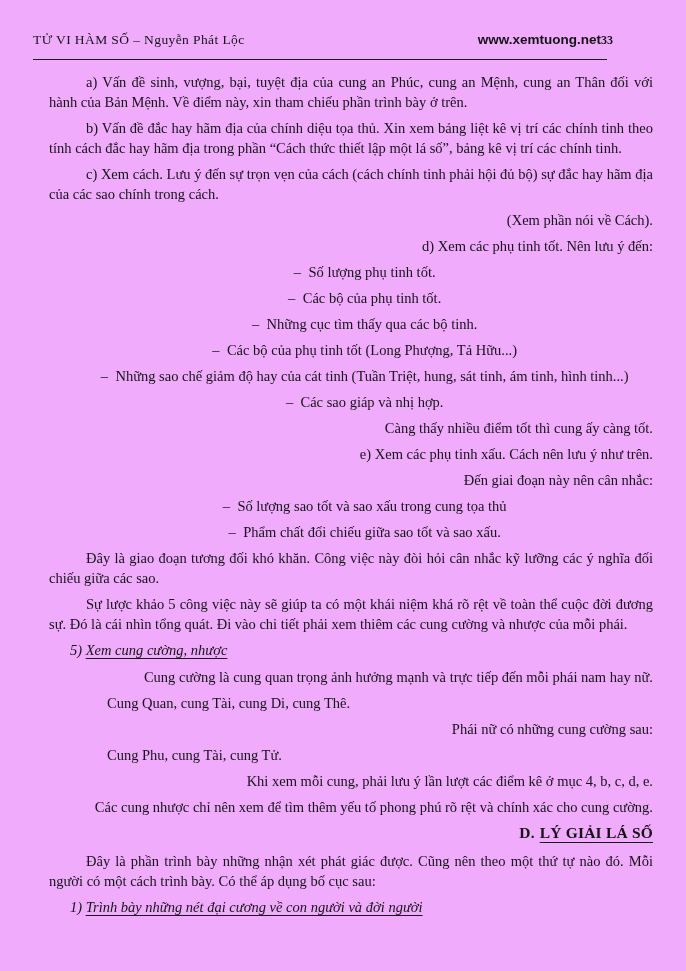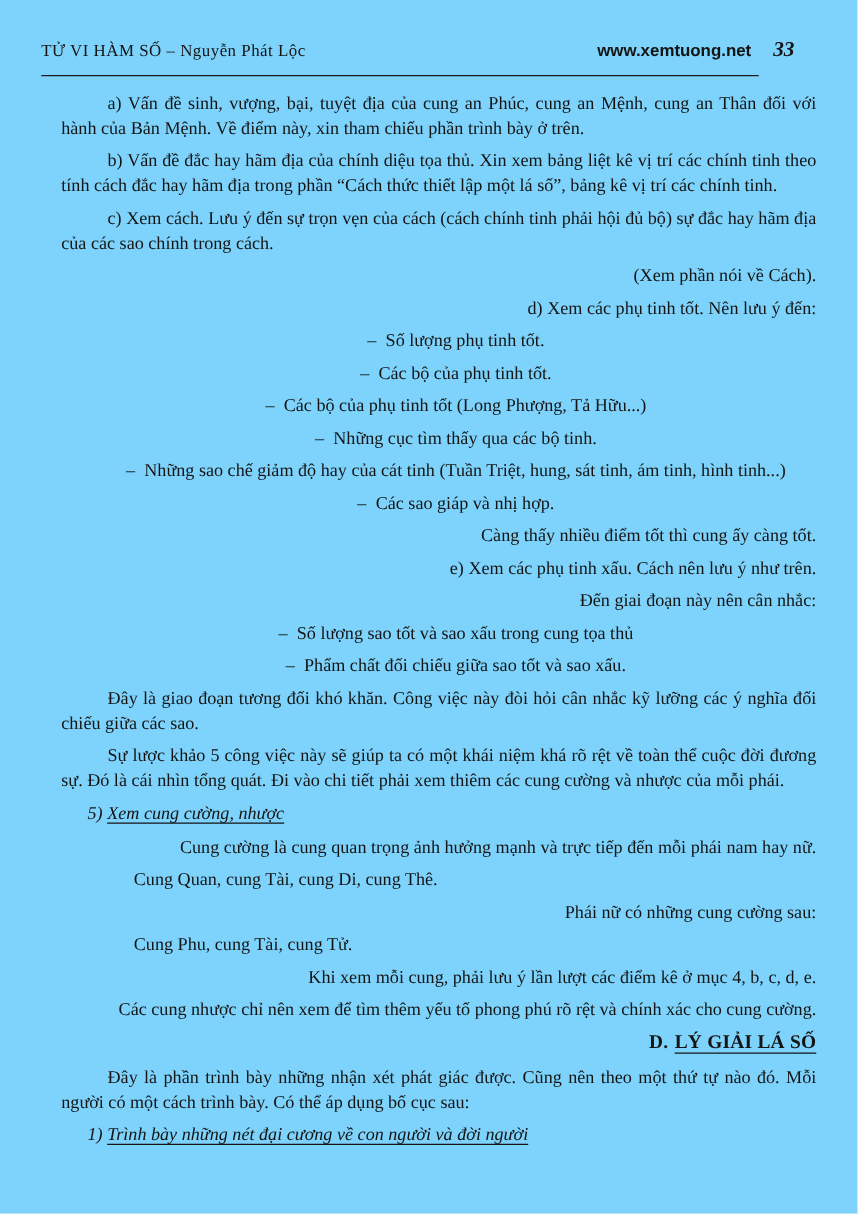--- a/index.html
+++ b/index.html
@@ -4,21 +4,21 @@
 <style>
   html, body {
     margin: 0;
     padding: 0;
     background: #ffffff;
   }
   .page {
     position: relative;
     width: 686px;
     height: 971px;
-    background: #7dd3fc;
+    background: #f0abfc;
     color: #141414;
     font-family: "Liberation Serif", "DejaVu Serif", serif;
     font-size: 14.5px;
     line-height: 20px;
     box-sizing: border-box;
     padding: 30px 33px 0 33px;
     overflow: hidden;
   }
   
   .header-row {
@@ -32,24 +32,23 @@
     white-space: nowrap;
   }
   .site-url {
     font-family: "Liberation Sans", "DejaVu Sans", sans-serif;
     font-weight: 700;
     font-size: 13.5px;
     white-space: nowrap;
   }
   .page-number {
     width: 52px;
-    text-align: center;
-    font-style: italic;
+    text-align: left;
     font-weight: 700;
-    font-size: 17px;
+    font-size: 12px;
     white-space: nowrap;
   }
   .header-rule {
     width: 574px;
     height: 0;
     border-top: 1.5px solid #1c1c1c;
     margin-top: 9px;
     margin-bottom: 12px;
   }
   
@@ -111,22 +110,22 @@
   <div class="header-rule"></div>
 
   <p class="para">a) Vấn đề sinh, vượng, bại, tuyệt địa của cung an Phúc, cung an Mệnh, cung an Thân đối với hành của Bản Mệnh. Về điểm này, xin tham chiếu phần trình bày ở trên.</p>
   <p class="para">b) Vấn đề đắc hay hãm địa của chính diệu tọa thủ. Xin xem bảng liệt kê vị trí các chính tinh theo tính cách đắc hay hãm địa trong phần “Cách thức thiết lập một lá số”, bảng kê vị trí các chính tinh.</p>
   <p class="para">c) Xem cách. Lưu ý đến sự trọn vẹn của cách (cách chính tinh phải hội đủ bộ) sự đắc hay hãm địa của các sao chính trong cách.</p>
   <p class="para single">(Xem phần nói về Cách).</p>
   <p class="para single">d) Xem các phụ tinh tốt. Nên lưu ý đến:</p>
 
   <p class="list-item"><span class="dash">–</span><span>Số lượng phụ tinh tốt.</span></p>
   <p class="list-item"><span class="dash">–</span><span>Các bộ của phụ tinh tốt.</span></p>
+  <p class="list-item"><span class="dash">–</span><span>Những cục tìm thấy qua các bộ tinh.</span></p>
   <p class="list-item"><span class="dash">–</span><span>Các bộ của phụ tinh tốt (Long Phượng, Tả Hữu...)</span></p>
-  <p class="list-item"><span class="dash">–</span><span>Những cục tìm thấy qua các bộ tinh.</span></p>
   <p class="list-item"><span class="dash">–</span><span>Những sao chế giảm độ hay của cát tinh (Tuần Triệt, hung, sát tinh, ám tinh, hình tinh...)</span></p>
   <p class="list-item"><span class="dash">–</span><span>Các sao giáp và nhị hợp.</span></p>
 
   <p class="para single">Càng thấy nhiều điểm tốt thì cung ấy càng tốt.</p>
   <p class="para single">e) Xem các phụ tinh xấu. Cách nên lưu ý như trên.</p>
   <p class="para single">Đến giai đoạn này nên cân nhắc:</p>
 
   <p class="list-item"><span class="dash">–</span><span>Số lượng sao tốt và sao xấu trong cung tọa thủ</span></p>
   <p class="list-item"><span class="dash">–</span><span>Phẩm chất đối chiếu giữa sao tốt và sao xấu.</span></p>
 

